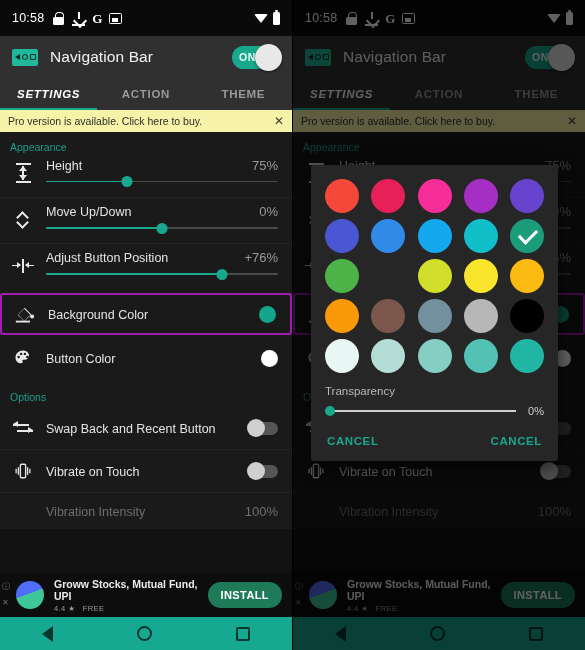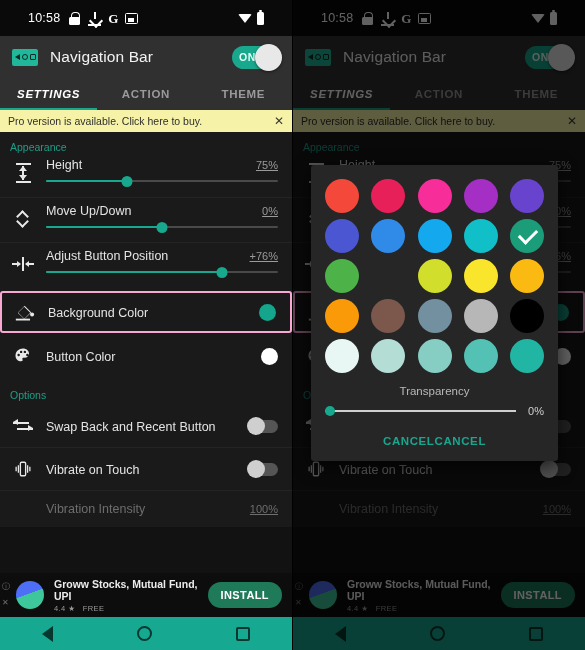--- a/index.html
+++ b/index.html
@@ -17,21 +17,21 @@
     overflow: hidden;
     flex: 0 0 292px;
   }
   .phone.right { width: 293px; flex: 0 0 293px; border-left: 1px solid #000; }
 
   
   .statusbar {
     height: 36px;
     background: #0a0a0a;
     display: flex; align-items: center;
-    padding: 0 28px;
+    padding: 0 12px;
     color: #fff;
   }
   .sb-time { font-size: 12.5px; letter-spacing: .2px; color: #fff; }
   .sb-icons { display: flex; align-items: center; gap: 7px; margin-left: 8px; }
   .sb-right { margin-left: auto; display: flex; align-items: center; gap: 5px; }
   .sb-ic { width: 13px; height: 13px; display: inline-block; position: relative; }
   .ic-lock::before{content:"";position:absolute;left:3px;top:0;width:7px;height:6px;border:1.6px solid #fff;border-bottom:none;border-radius:4px 4px 0 0;}
   .ic-lock::after{content:"";position:absolute;left:1px;top:5px;width:11px;height:8px;background:#fff;border-radius:1.5px;}
   .ic-dl::before{content:"";position:absolute;left:5.3px;top:0;width:2.2px;height:7px;background:#fff;}
   .ic-dl::after{content:"";position:absolute;left:2.4px;top:4.5px;width:8px;height:8px;border-right:2.1px solid #fff;border-bottom:2.1px solid #fff;transform:rotate(45deg);transform-origin:center;}
@@ -87,36 +87,36 @@
   }
   .pro-x { margin-left:auto; font-size:12px; color:#3a3a33; line-height:1; }
 
   
   .list { background:#1a1a1a; }
   .section-label { color:#1e9e88; font-size:10.5px; padding:9px 0 4px 10px; }
   .row { display:flex; align-items:center; padding:0 14px 0 0; min-height:40px; position:relative; }
   .row-ico { width:46px; flex:0 0 46px; display:flex; align-items:center; justify-content:center; color:#e8e8e8; }
   .row-body { flex:1; }
   .row-title { color:#e4e4e4; font-size:12.5px; }
-  .row-val { color:#9a9a9a; font-size:11px;text-decoration:underline; }
+  .row-val { color:#9a9a9a; font-size:13px; }
   .rowhead { display:flex; align-items:baseline; }
   .rowhead .row-val { margin-left:auto; }
 
   .slider { height:14px; display:flex; align-items:center; position:relative; margin-top:2px; }
   .slider .track { height:1.7px; background:#4a4a4a; width:100%; border-radius:2px; }
   .slider .fill { position:absolute; left:0; height:1.7px; background:#18a88d; border-radius:2px; }
   .slider .thumb { position:absolute; width:11px;height:11px;border-radius:50%;background:#18a88d; transform:translateX(-50%); }
 
   .swatch { width:17px;height:17px;border-radius:50%; }
   .toggle { width:30px;height:13px;border-radius:8px;background:#555; position:relative; }
   .toggle .knob { position:absolute; left:-1px; top:-3px; width:18px;height:18px;border-radius:50%;background:#cfcfcf; }
 
   .divider { height:1px; background:#242424; margin-left:0; }
 
-  .row.highlight { border:2px solid #f9a8d4; border-radius:3px; margin:4px 0; min-height:42px; }
+  .row.highlight { border:2px solid #a21caf; border-radius:3px; margin:4px 0; min-height:42px; }
   .row.dim .row-title { color:#6e6e6e; }
   .row.dim .row-val { color:#6e6e6e; }
 
   
   .g-height { position:relative; width:15px;height:20px; }
   .g-height .bar { position:absolute; left:0; width:15px;height:1.8px;background:#e8e8e8; }
   .g-height .bar.t{top:0;} .g-height .bar.b{bottom:0;}
   .g-height .stem{position:absolute;left:6.6px;top:3px;width:1.8px;height:14px;background:#e8e8e8;}
   .g-height .ar{position:absolute;left:3.5px;width:0;height:0;border-left:4px solid transparent;border-right:4px solid transparent;}
   .g-height .ar.u{top:3px;border-bottom:5px solid #e8e8e8;}
@@ -161,26 +161,26 @@
     padding:14px 0 6px 0;
     box-shadow:0 5px 18px rgba(0,0,0,.65);
   }
   .palette { display:flex; flex-direction:column; gap:6px; padding:0 14px; }
   .prow { display:flex; justify-content:space-between; }
   .pdot { width:34px;height:34px;border-radius:50%; position:relative; }
   .pdot.sel::after{
     content:""; position:absolute; left:9px; top:10px; width:15px; height:8px;
     border-left:3px solid #fff; border-bottom:3px solid #fff; transform:rotate(-45deg);
   }
-  .trans-label { color:#b9b9b9; font-size:11.5px; padding:12px 14px 0 14px;text-align:center; }
+  .trans-label { color:#b9b9b9; font-size:11.5px; padding:12px 14px 0 14px; }
   .trans-row { display:flex; align-items:center; padding:8px 14px 0 14px; }
   .trans-track { flex:1; height:1.6px; background:#cfcfcf; position:relative; }
   .trans-thumb { position:absolute; left:0; top:-4px; width:10px;height:10px;border-radius:50%;background:#18a88d; }
   .trans-val { color:#cfcfcf; font-size:11px; margin-left:12px; }
-  .dlg-actions { display:flex; justify-content:center; padding:18px 16px 8px 16px; }
+  .dlg-actions { display:flex; justify-content:space-between; padding:18px 16px 8px 16px; }
   .dlg-btn { color:#19a68f; font-size:11.5px; font-weight:bold; letter-spacing:.6px; }
 </style>
 </head>
 <body>
 
 <div class="screens">
 
   <div class="phone left">
 
     <div class="statusbar">

